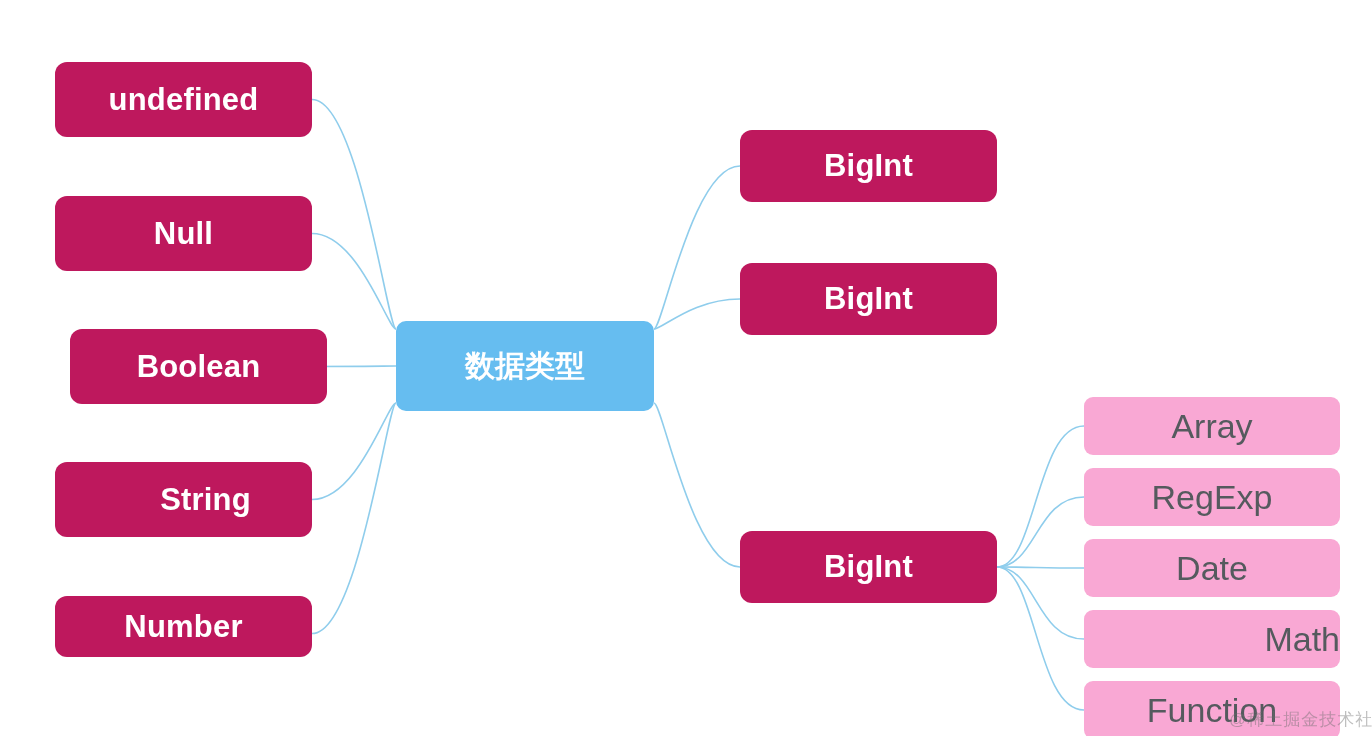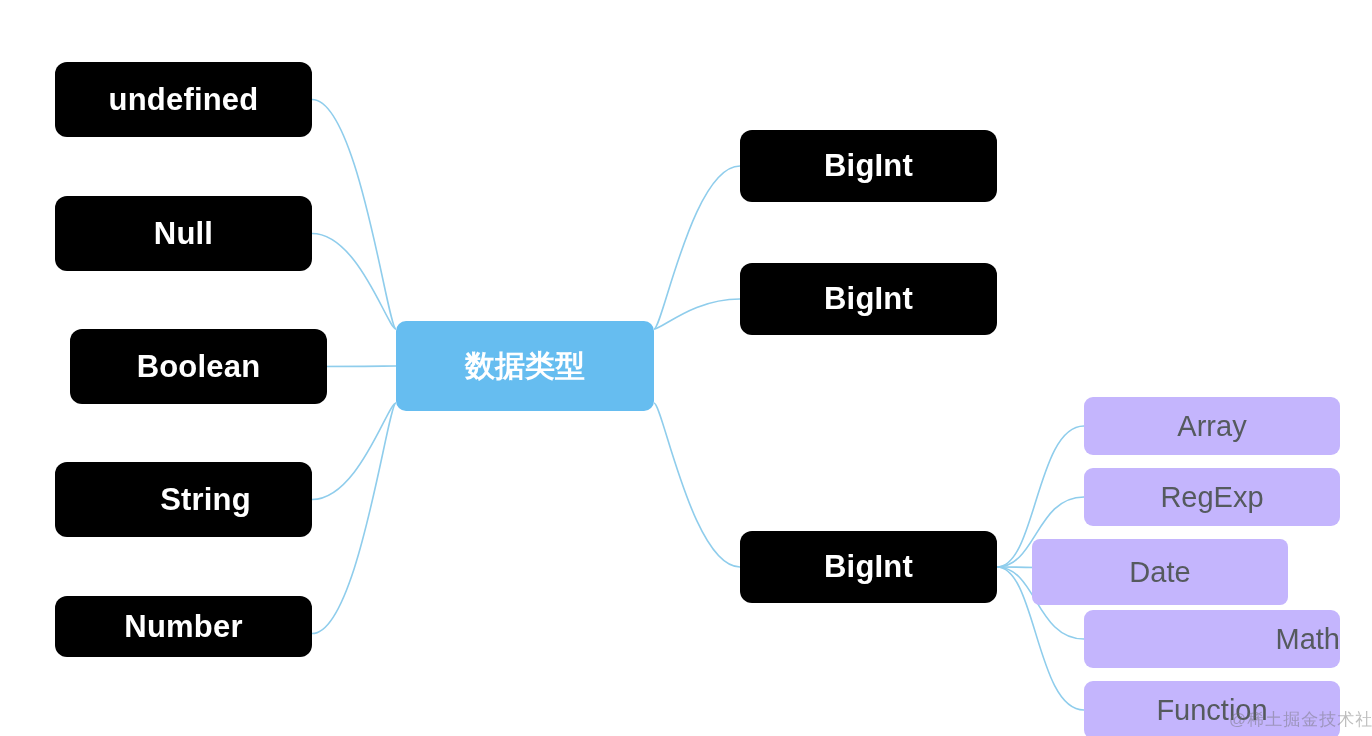--- a/index.html
+++ b/index.html
@@ -31,37 +31,37 @@
     box-sizing: border-box;
     display: flex;
     align-items: center;
     justify-content: center;
     text-align: center;
     border-radius: 12px;
     white-space: nowrap;
     user-select: none;
   }
   .node-primary {
-    background: #000000;
+    background: #be185d;
     color: #ffffff;
     font-size: 31px;
     font-weight: 600;
     letter-spacing: 0.2px;
   }
   .node-root {
     background: #66bdf0;
     color: #ffffff;
     font-size: 30px;
     font-weight: 600;
     border-radius: 10px;
   }
   .node-leaf {
-    background: #c4b5fd;
+    background: #f9a8d4;
     color: #555a5e;
-    font-size: 29px;
+    font-size: 34px;
     font-weight: 400;
     border-radius: 9px;
   }
   .watermark {
     position: absolute;
     color: rgba(110, 110, 110, 0.45);
     font-size: 17px;
     letter-spacing: 1px;
     white-space: nowrap;
     user-select: none;
@@ -118,21 +118,21 @@
   <div class="node node-primary" style="left: 740px; top: 531px; width: 257px; height: 72px;">
     <span>BigInt</span>
   </div>
 
   <div class="node node-leaf" style="left: 1084px; top: 397px; width: 256px; height: 58px;">
     <span>Array</span>
   </div>
   <div class="node node-leaf" style="left: 1084px; top: 468px; width: 256px; height: 58px;">
     <span>RegExp</span>
   </div>
-  <div class="node node-leaf" style="left: 1032px; top: 539px; width: 256px; height: 66px; border-radius: 8px;">
+  <div class="node node-leaf" style="left: 1084px; top: 539px; width: 256px; height: 58px;">
     <span>Date</span>
   </div>
   <div class="node node-leaf" style="left: 1084px; top: 610px; width: 256px; height: 58px; justify-content: flex-end;">
     <span>Math</span>
   </div>
   <div class="node node-leaf" style="left: 1084px; top: 681px; width: 256px; height: 58px;">
     <span>Function</span>
   </div>
 
   <div class="watermark" style="left: 1205px; top: 708px;">

